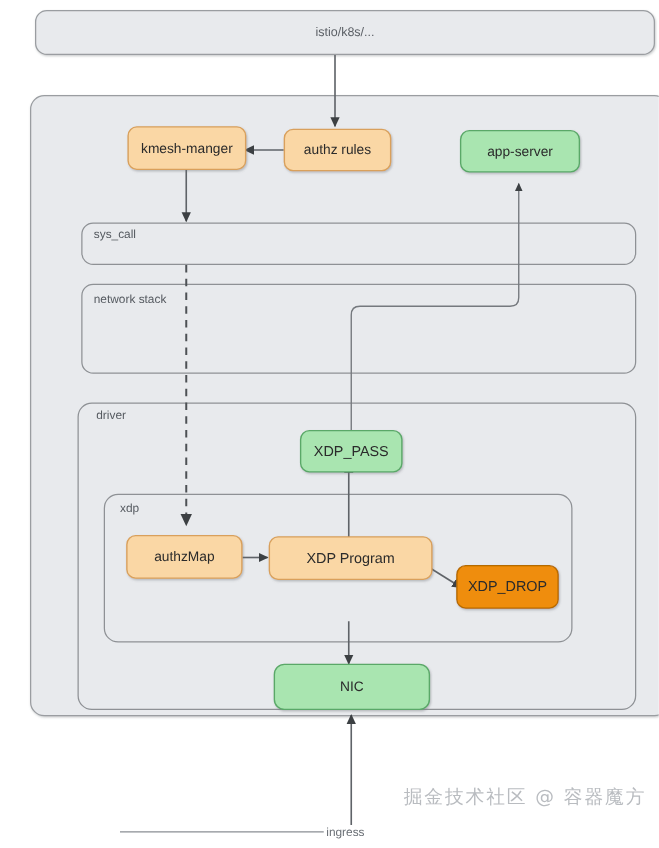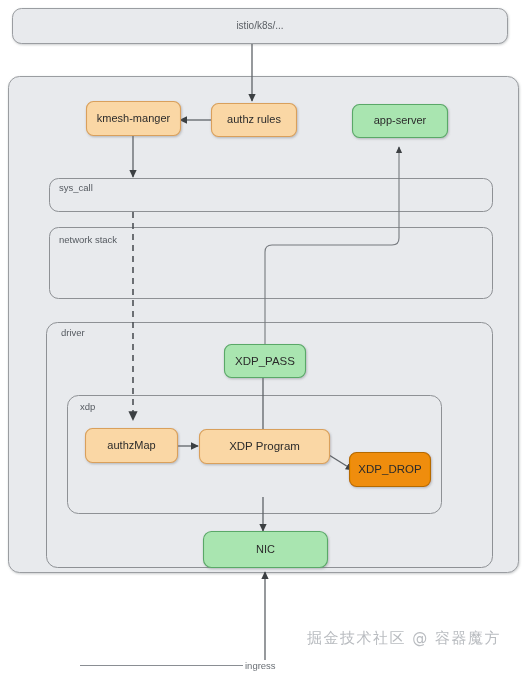--- a/index.html
+++ b/index.html
@@ -9,21 +9,21 @@
   }
   body {
     width: 527px;
     height: 678px;
     font-family: "Liberation Sans", sans-serif;
     overflow: hidden;
     position: relative;
   }
   #diagram-root {
     position: absolute;
-    left: 0;
+    left: 16px;
     top: 0;
     width: 470px;
     height: 678px;
   }
   svg#diagram {
     display: block;
     width: 527px;
     height: 678px;
   }
   .node-label {

